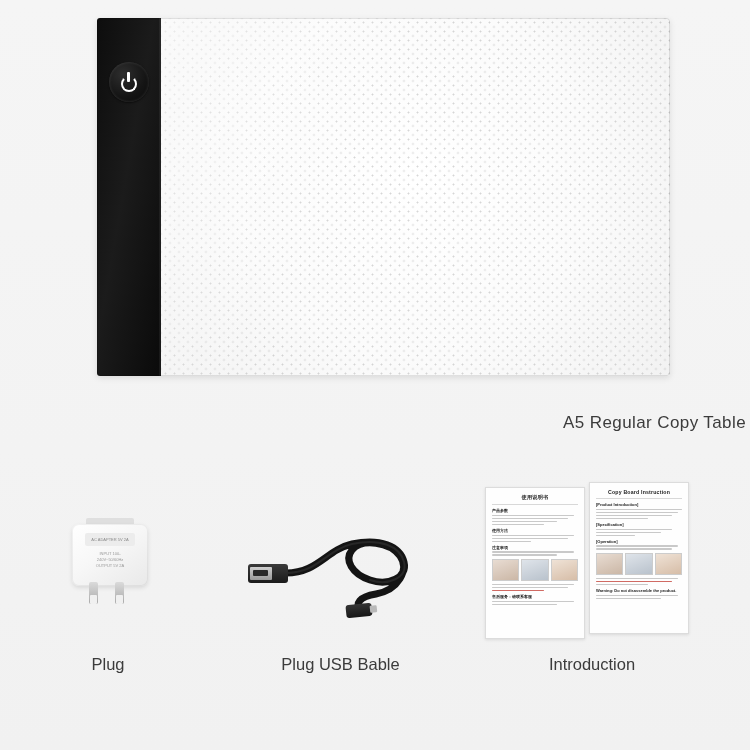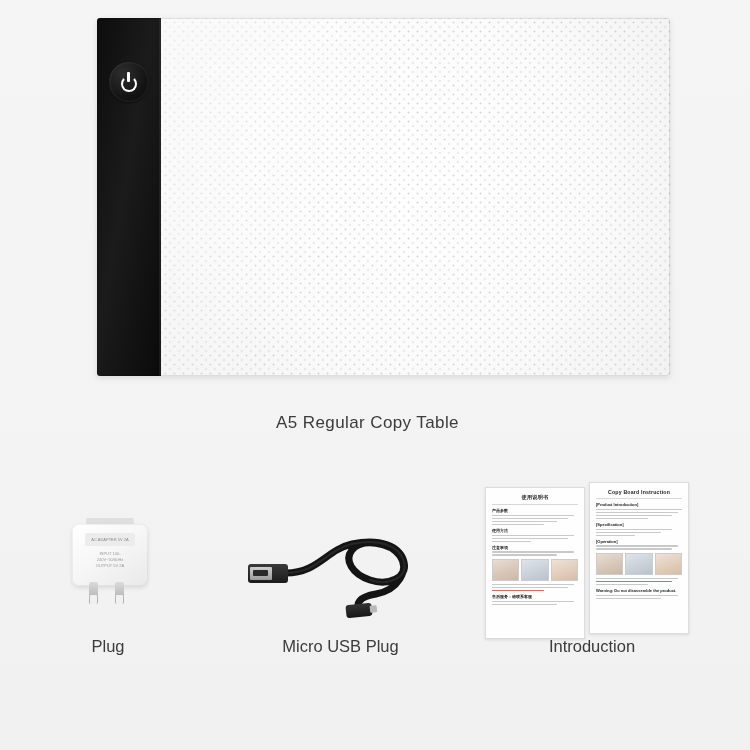--- a/index.html
+++ b/index.html
@@ -123,34 +123,35 @@
   .caption {
     position: absolute;
     text-align: center;
     color: #3b3b3b;
     font-size: 17px;
     letter-spacing: 0.4px;
     white-space: nowrap;
   }
   .caption-main {
     left: 0;
-    right: 15px;
+    right: 4px;
     top: 413px;
+    text-align: right;
   }
 
   
   .accessory {
     position: absolute;
   }
   .acc-caption {
     position: absolute;
     text-align: center;
     color: #3b3b3b;
     font-size: 16.5px;
-    top: 637px;
+    top: 655px;
     white-space: nowrap;
   }
 
   
   .plug-wrap { left: 62px; top: 512px; width: 95px; height: 105px; }
   .plug-body {
     position: absolute;
     left: 10px; top: 12px;
     width: 76px; height: 62px;
     background: linear-gradient(145deg, #ffffff 0%, #f7f7f7 45%, #e9e9e9 100%);
@@ -331,21 +332,21 @@
   <div class="acc-caption plug-caption">Plug</div>
 
   <div class="accessory cable-wrap">
     <svg width="185" height="100" viewBox="0 0 185 100">
       <path d="M38 53 C 70 53, 78 30, 104 24 C 132 18, 152 26, 156 42 C 160 58, 140 66, 122 60 C 104 54, 96 40, 104 30 C 114 18, 142 22, 152 36 C 162 50, 150 70, 128 74 C 110 77, 108 84, 112 89" fill="none" stroke="#141414" stroke-width="7" stroke-linecap="round"></path>
       <path d="M38 53 C 70 53, 78 30, 104 24 C 132 18, 152 26, 156 42 C 160 58, 140 66, 122 60" fill="none" stroke="#3a3a3a" stroke-width="2" stroke-linecap="round" opacity="0.5"></path>
     </svg>
     <div class="usb-head"></div>
     <div class="micro-head"></div>
   </div>
-  <div class="acc-caption cable-caption">Micro USB Plug</div>
+  <div class="acc-caption cable-caption">Plug USB Bable</div>
 
   <div class="accessory docs-wrap">
     <div class="sheet sheet-a">
       <div class="sheet-title">使用说明书</div>
       <div class="sheet-body">
         <div class="sh-head">产品参数</div>
         <div class="sh-lines">
           <div class="ln w95"></div>
             <div class="ln w88"></div>
             <div class="ln w75"></div>

